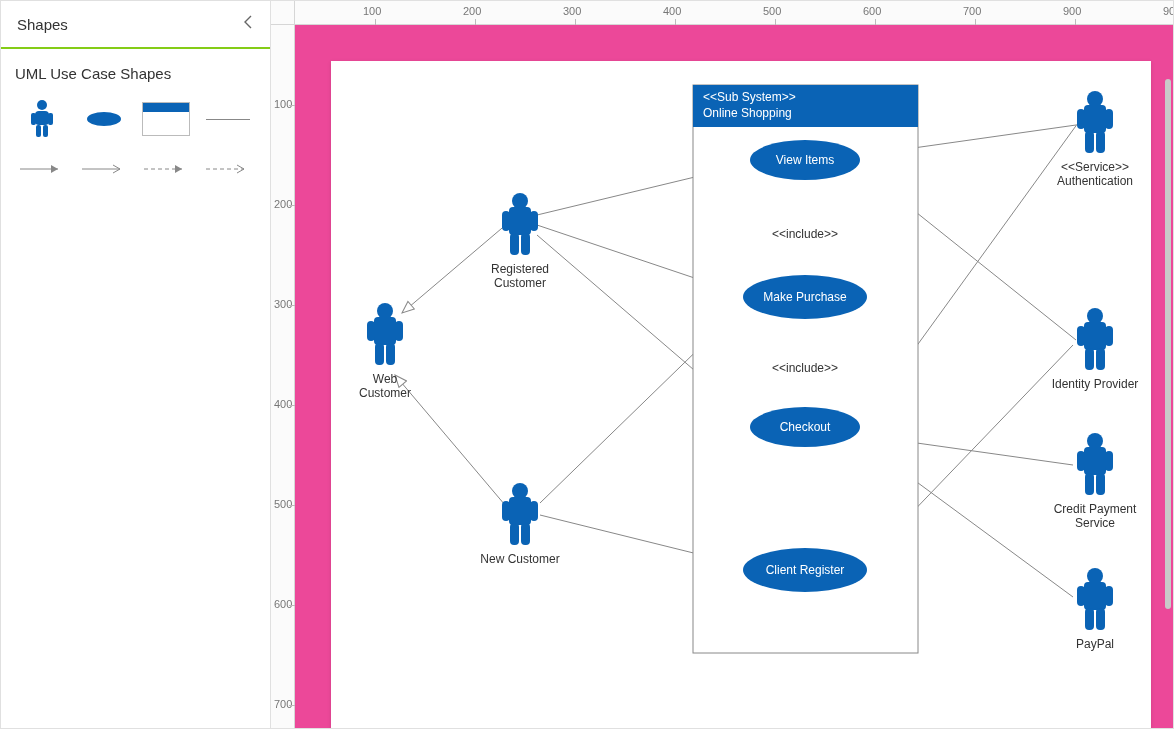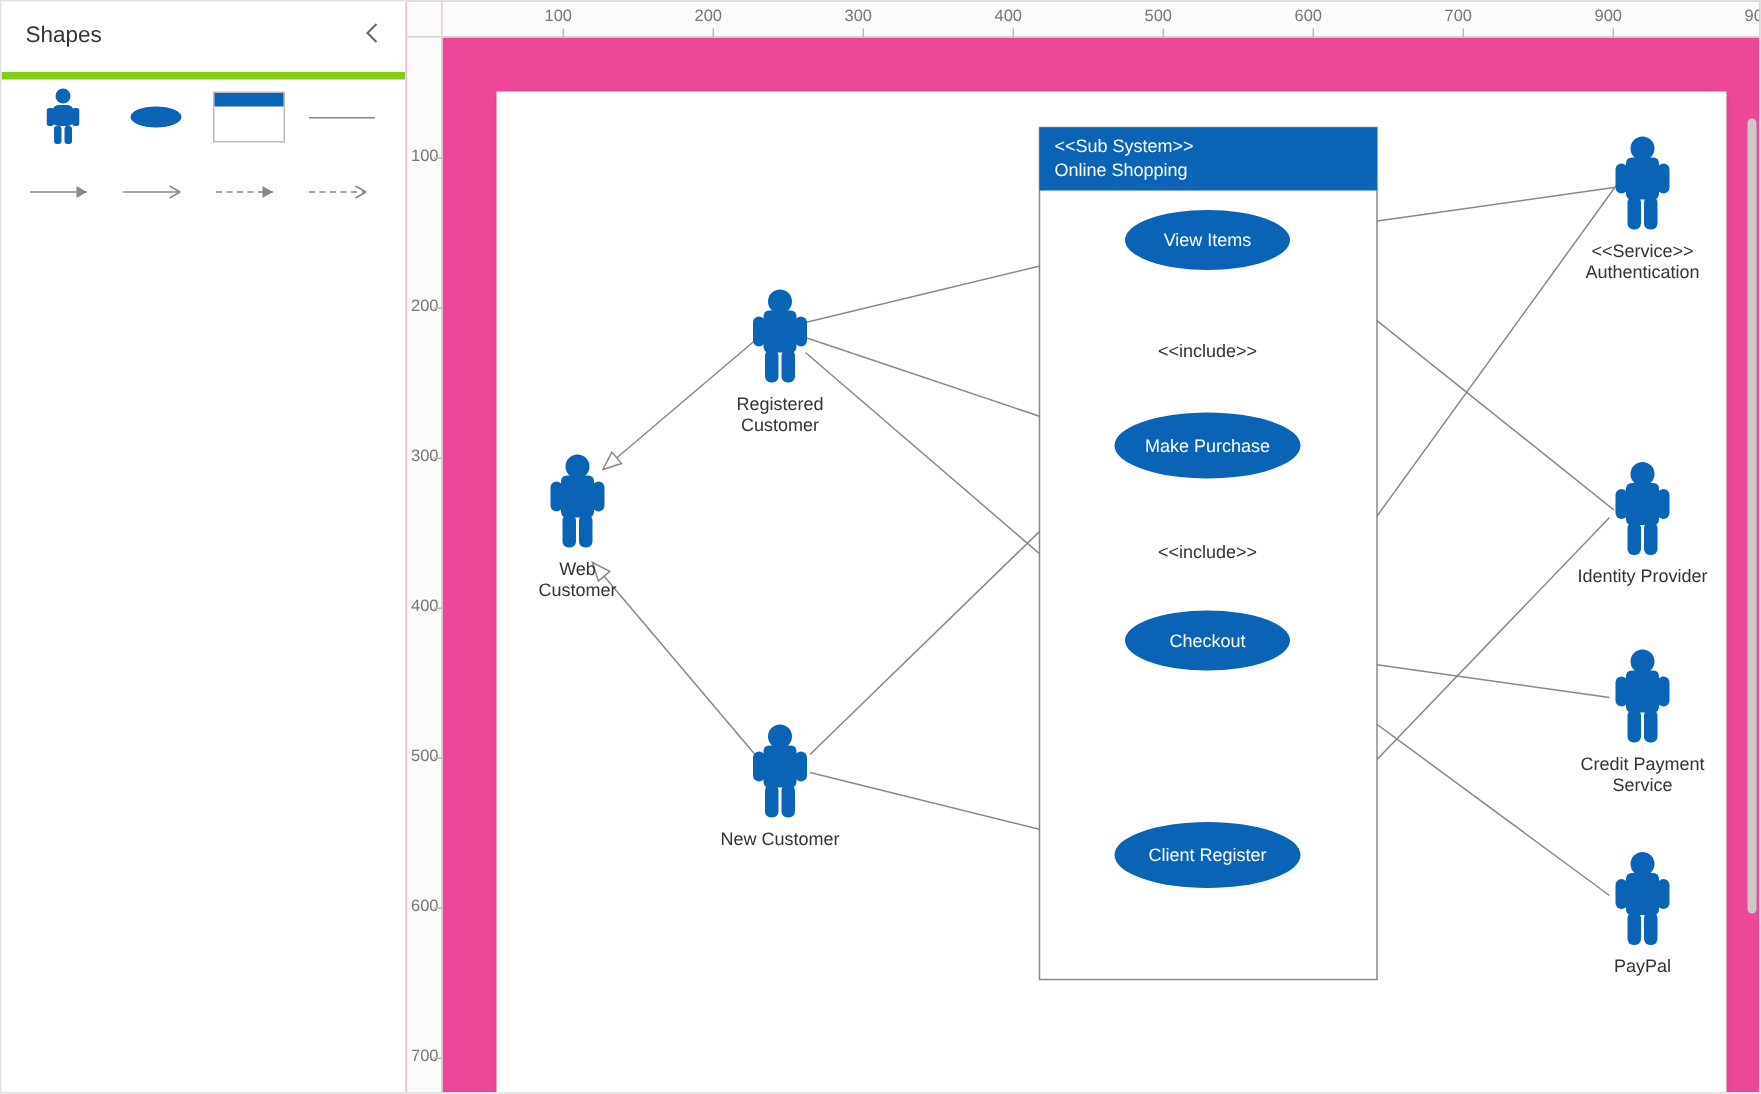--- a/index.html
+++ b/index.html
@@ -1,21 +1,21 @@
 <!DOCTYPE html>
 <html><head>
 <meta charset="utf-8">
 <style>
   * { box-sizing: border-box; margin: 0; padding: 0; }
   body { font-family: "Segoe UI", Arial, sans-serif; font-size: 13px; color: #333; background: #fff; }
   .app { display: flex; width: 1174px; height: 729px; border: 1px solid #e0e0e0; position: relative; overflow: hidden; }
   
   
   .sidebar { width: 270px; border-right: 1px solid #e0e0e0; background: #fff; flex-shrink: 0; }
-  .sidebar-header { display: flex; justify-content: space-between; align-items: flex-start; padding: 14px 16px; border-bottom: 5px solid #84cc16; }
+  .sidebar-header { display: flex; justify-content: space-between; align-items: flex-end; padding: 14px 16px; border-bottom: 2px solid #84cc16; }
   .sidebar-title { font-size: 15px; font-weight: 400; }
   .collapse-btn { cursor: pointer; color: #666; font-size: 16px; }
   .palette-title { padding: 16px 14px 12px; font-size: 15px; font-weight: 400; }
   .palette-grid { display: flex; flex-wrap: wrap; gap: 0; padding: 0 10px; }
   .pal-cell { width: 62px; height: 50px; display: flex; align-items: center; justify-content: center; cursor: grab; }
   .pal-ellipse { width: 34px; height: 14px; background: #0a63b5; border-radius: 50%; }
   .pal-rect { width: 48px; height: 34px; border: 1px solid #bbb; position: relative; background: #fff; }
   .pal-rect::before { content: ""; position: absolute; top:0; left:0; right:0; height:9px; background:#0a63b5; }
   .pal-line { width: 44px; height: 1px; background: #888; }
   .pal-arrow svg { width: 48px; height: 14px; }
@@ -53,20 +53,21 @@
 
   <div class="sidebar">
     <div class="sidebar-header">
       <span class="sidebar-title">Shapes</span>
       <span class="collapse-btn">
         <svg width="12" height="14">
             <path d="M9 1 L3 7 L9 13" stroke="#666" stroke-width="1.4" fill="none"></path>
           </svg>
       </span>
     </div>
+    <div class="palette-title">UML Use Case Shapes</div>
     <div class="palette-grid">
       <div class="pal-cell">
         <svg width="22" height="40">
             <circle cx="11" cy="6" r="5" fill="#0a63b5"></circle>
             <rect x="4" y="12" width="14" height="14" rx="4" fill="#0a63b5"></rect>
             <rect x="0" y="14" width="5" height="12" rx="2" fill="#0a63b5"></rect>
             <rect x="17" y="14" width="5" height="12" rx="2" fill="#0a63b5"></rect>
             <rect x="5" y="26" width="5" height="12" rx="2" fill="#0a63b5"></rect>
             <rect x="12" y="26" width="5" height="12" rx="2" fill="#0a63b5"></rect>
           </svg>

